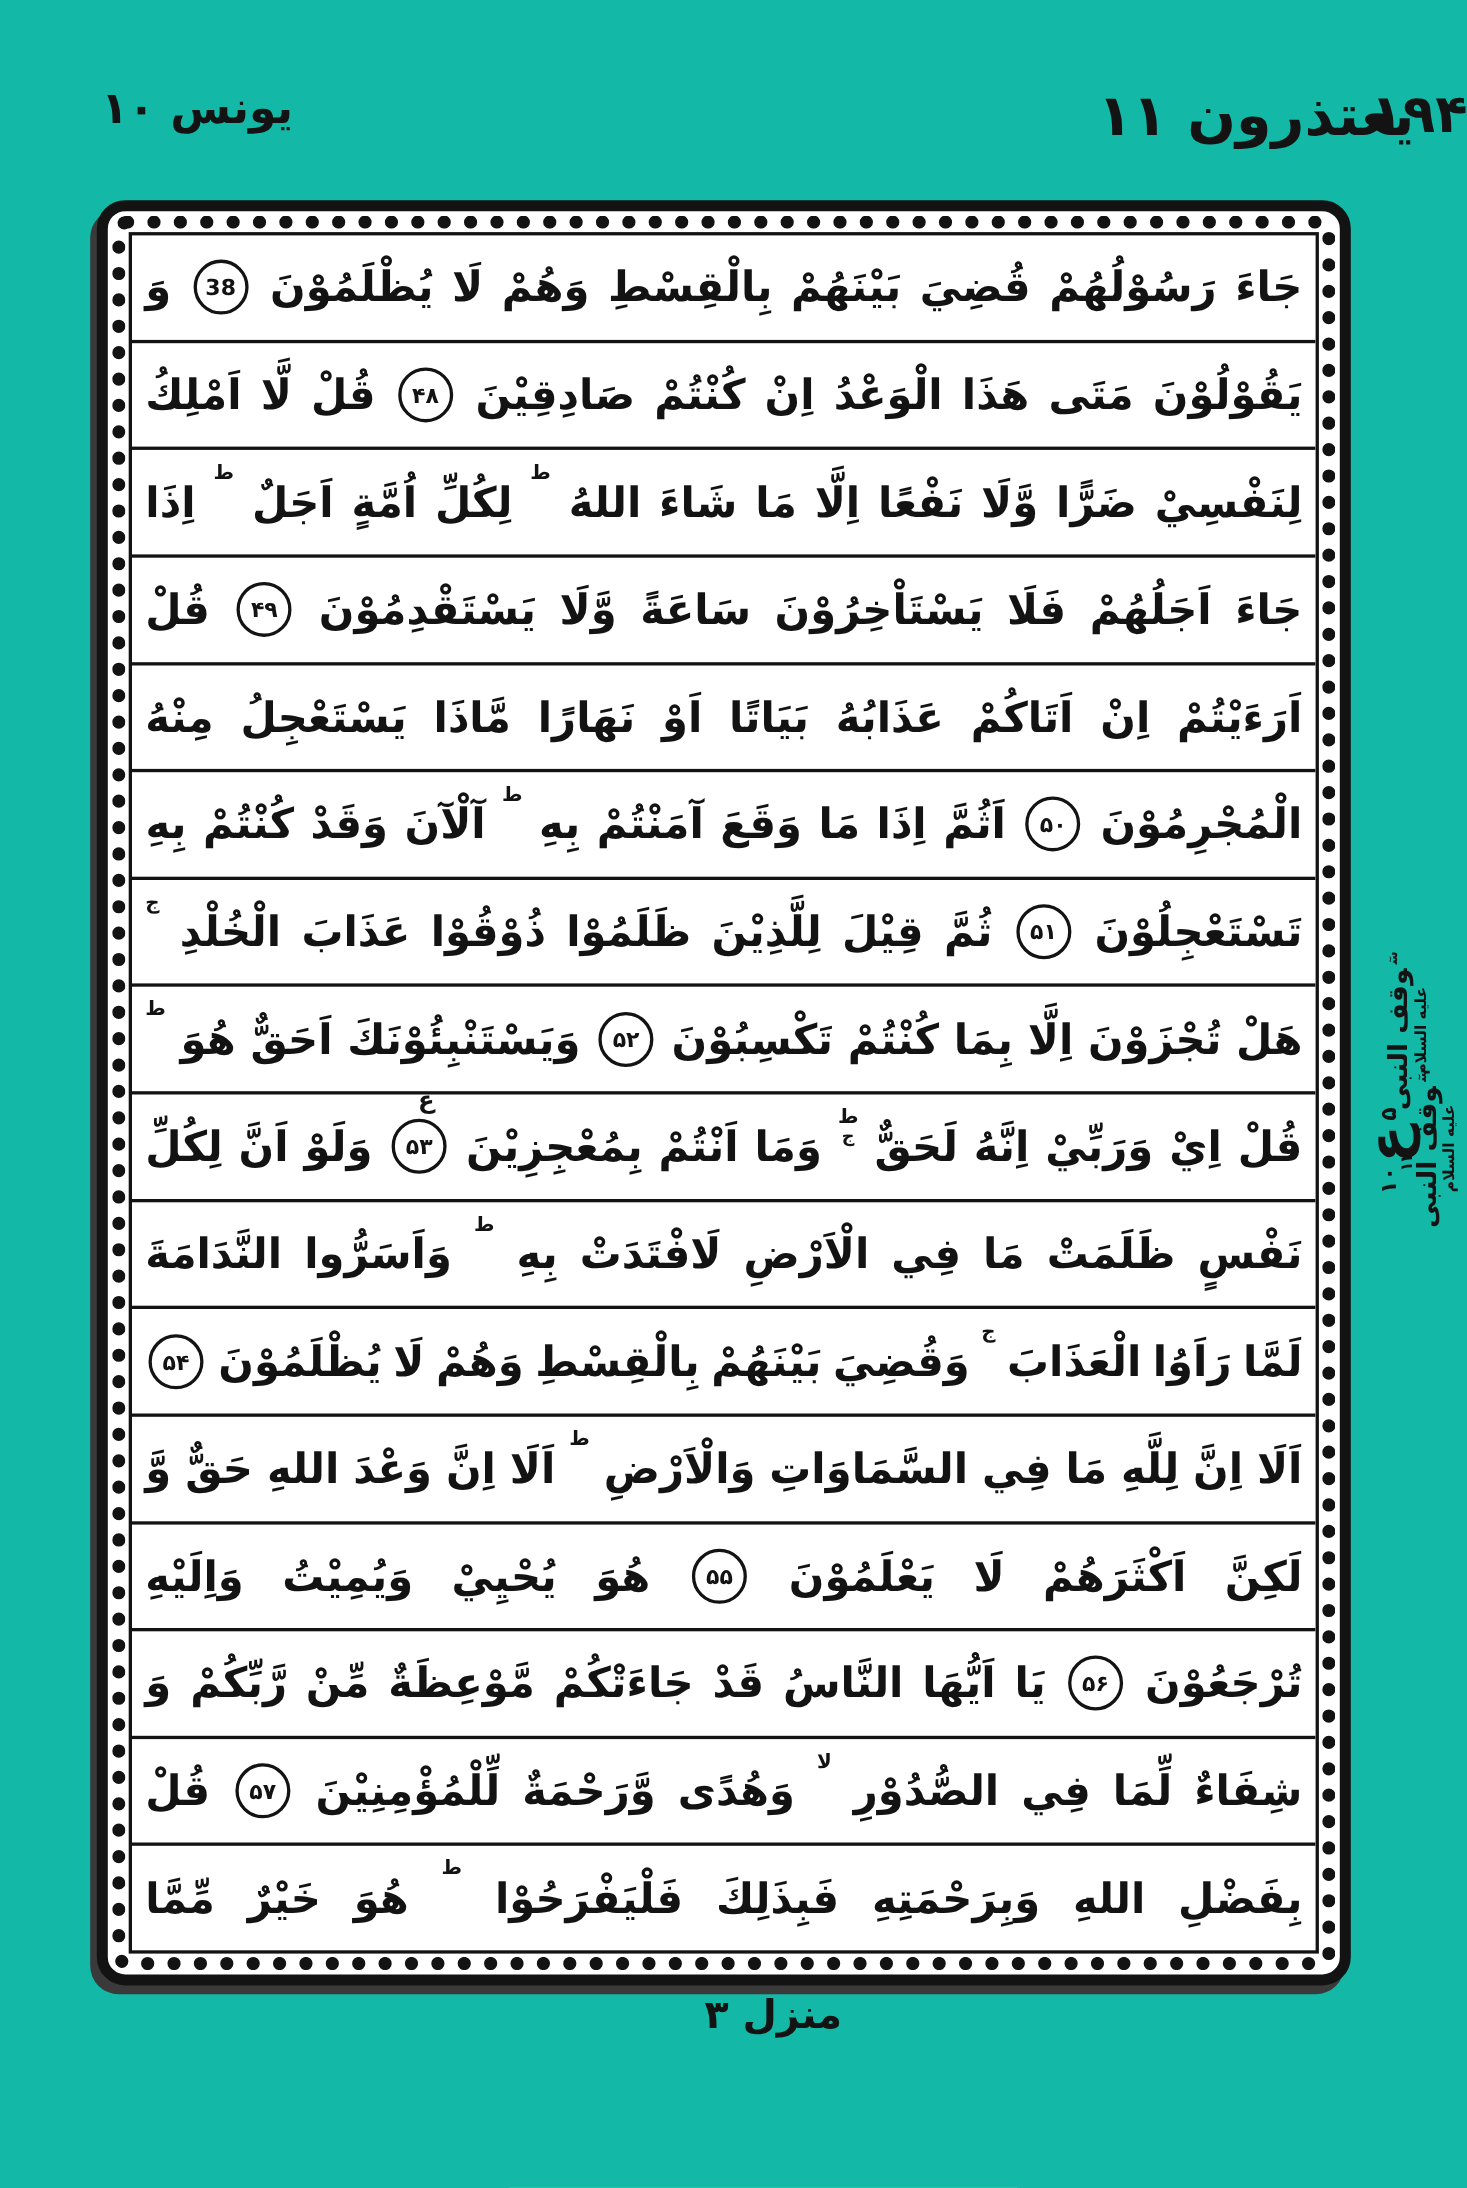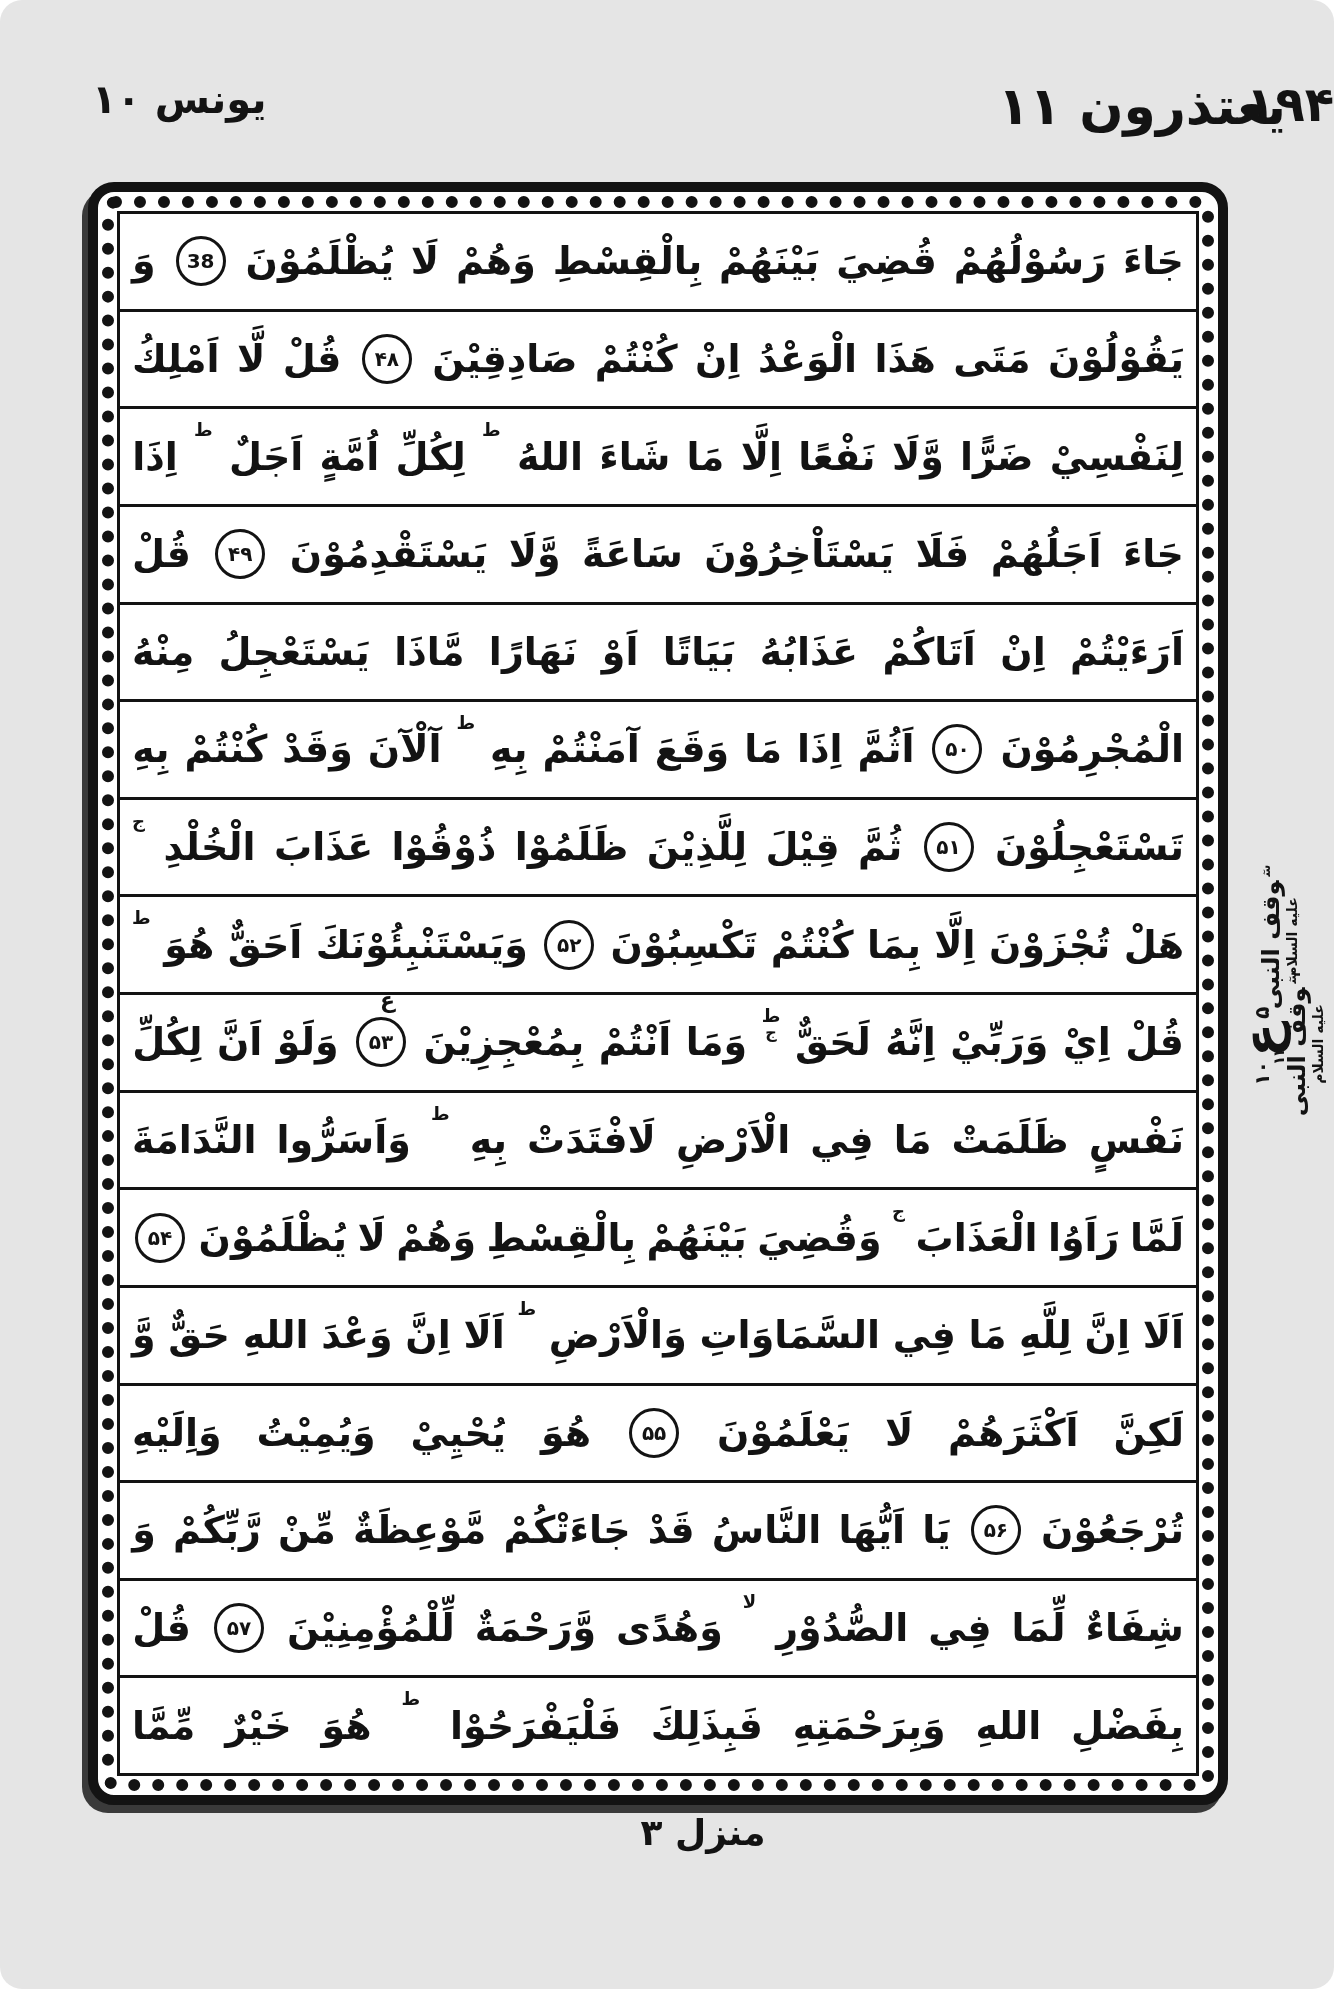--- a/index.html
+++ b/index.html
@@ -1,20 +1,20 @@
 <!DOCTYPE html>
 <html lang="ar" dir="rtl"><head>
 <meta charset="utf-8">
 <style>
   html,body{margin:0;padding:0;}
   body{
     width:1334px;height:1989px;background:#ffffff;position:relative;
     font-family:"DejaVu Sans",sans-serif;color:#131313;overflow:hidden;
   }
-  .page{position:absolute;inset:0;background:#e5e5e5;border-radius:22px;}
+  .page{position:absolute;inset:0;background:#14b8a6;}
 
   
   .hdr{position:absolute;top:76px;font-weight:bold;white-space:nowrap;direction:rtl;}
   .hdr-left{left:92px;font-size:40px;}
   .hdr-center{left:0;width:100%;text-align:right;font-size:48px;letter-spacing:2px;}
   .hdr-right{right:48px;font-size:52px;}
 
   
   .frame{
     position:absolute;left:88px;top:182px;width:1140px;height:1623px;

